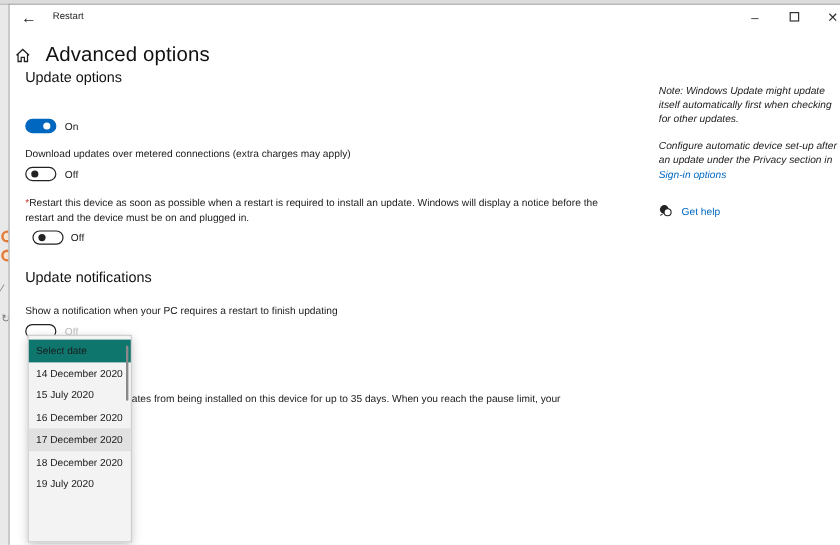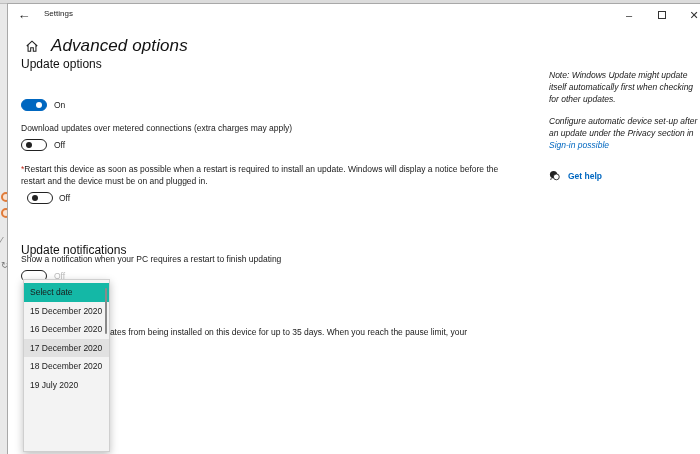--- a/index.html
+++ b/index.html
@@ -48,22 +48,22 @@
   }
   .win-min { left: 608px; }
   .win-max { left: 641px; }
   .win-close { left: 673px; }
   .win-max span {
     display: inline-block; width: 8px; height: 8px; border: 1px solid #333;
     vertical-align: middle; margin-top: -2px;
   }
 
   .header-row {
-    position: absolute; left: 17px; top: 31px; height: 22px;
-    display: flex; align-items: center; font-style: italic;
+    position: absolute; left: 4px; top: 31px; height: 22px;
+    display: flex; align-items: center;
   }
   .home-icon { width: 14px; height: 14px; margin-right: 12px; }
   .page-title { font-size: 17px; font-weight: 300; color: #111; letter-spacing: 0.1px; }
   .section-title { position: absolute; left: 13px; font-size: 12px; color: #111; }
 
   .setting-label { position: absolute; left: 13px; font-size: 8.5px; color: #1a1a1a; line-height: 12px; }
   .req-star { color: #c42b1c; }
 
   .toggle {
     position: absolute; left: 13px; width: 26px; height: 12px; border-radius: 7px;
@@ -77,36 +77,36 @@
   .toggle.on .knob { right: 4px; background: #fff; }
   .toggle.off .knob { left: 4px; background: #222; top: 1.5px; }
   .toggle-state { position: absolute; left: 46px; font-size: 8.5px; color: #1a1a1a; }
 
   .body-text { position: absolute; font-size: 8.5px; color: #1a1a1a; line-height: 12px; }
 
   .side-panel { position: absolute; left: 541px; top: 65px; width: 150px; }
   .side-note { font-size: 8.5px; line-height: 12px; color: #1a1a1a; font-style: italic; }
   .side-note + .side-note { margin-top: 10px; }
   .link { color: #0067c0; cursor: pointer; }
-  .help-row { position: absolute; left: 541px; top: 166px; display: flex; align-items: center; font-weight: bold; }
+  .help-row { position: absolute; left: 541px; top: 166px; display: flex; align-items: center; }
   .help-icon { width: 11px; height: 11px; margin-right: 8px; }
   .help-link { font-size: 8.5px; color: #0067c0; }
 
   .dropdown {
     position: absolute; left: 15px; top: 275px; width: 87px; height: 173px;
     background: #f3f3f3;
     border: 1px solid #cfcfcf;
     box-shadow: 0 3px 8px rgba(0,0,0,0.25);
     padding-top: 3px;
   }
   .dd-item {
     height: 18.5px; line-height: 18.5px; padding-left: 6px;
     font-size: 8.5px; color: #1a1a1a; cursor: pointer; white-space: nowrap;
   }
-  .dd-item.selected { background: #14b8a6; }
+  .dd-item.selected { background: #0f766e; }
   .dd-item.hover { background: #e1e1e1; }
   .dd-scroll {
     position: absolute; right: 2px; top: 8px; width: 2px; height: 46px;
     background: #8a8a8a; border-radius: 1px;
   }
   .hidden-toggle-behind {
     position: absolute; left: 13px; top: 266px; width: 26px; height: 12px;
     border: 1.5px solid #222; border-radius: 7px; background: #fff;
   }
 </style>
@@ -120,21 +120,21 @@
   <div class="backdrop-glyph" style="top:235px">⁄</div>
   <div class="backdrop-glyph" style="top:260px">↻</div>
 </div>
 
 <div class="window">
 
   <div class="titlebar">
     <div class="back-btn">
       <span>←</span>
     </div>
-    <div class="app-title">Settings</div>
+    <div class="app-title">Restart</div>
     <div class="win-ctrl win-min">
       <span>–</span>
     </div>
     <div class="win-ctrl win-max">
       <span></span>
     </div>
     <div class="win-ctrl win-close">
       <span>✕</span>
     </div>
   </div>
@@ -161,47 +161,48 @@
 
   <div class="setting-label" style="top:159px">
     <span class="req-star">*</span><span>Restart this device as soon as possible when a restart is required to install an update. Windows will display a notice before the</span><br>
     <span>restart and the device must be on and plugged in.</span>
   </div>
   <div class="toggle off" style="left:19px; top:188px">
     <div class="knob"></div>
   </div>
   <div class="toggle-state" style="left:51px; top:189px">Off</div>
 
-  <div class="section-title" style="top:239px">Update notifications</div>
+  <div class="section-title" style="top:220px">Update notifications</div>
   <div class="setting-label" style="top:249px">Show a notification when your PC requires a restart to finish updating</div>
   <div class="hidden-toggle-behind"></div>
   <div class="toggle-state" style="top:267px; color:#bbb">Off</div>
 
   <div class="body-text" style="left:13px; top:322px">
     <span style="padding-left:87px">lates from being installed on this device for up to 35 days. When you reach the pause limit, your</span><br>
   </div>
 
   <div class="side-panel">
     <div class="side-note">Note: Windows Update might update itself automatically first when checking for other updates.</div>
     <div class="side-note">
-      <span>Configure automatic device set-up after an update under the Privacy section in </span><span class="link">Sign-in possible</span>
+      <span>Configure automatic device set-up after an update under the Privacy section in </span><span class="link">Sign-in options</span>
     </div>
   </div>
   <div class="help-row">
     <svg class="help-icon" viewBox="0 0 12 12">
       <circle cx="5" cy="5" r="4" fill="#222"></circle>
       <circle cx="8" cy="7.5" r="3.2" fill="#fff" stroke="#222" stroke-width="1"></circle>
       <path d="M2 9 L1 11 L4 9.5" fill="#222"></path>
     </svg>
     <span class="help-link">Get help</span>
   </div>
 
   <div class="dropdown">
     <div class="dd-scroll"></div>
     <div class="dd-item selected">Select date</div>
-    <div class="dd-item">15 December 2020</div>
+    <div class="dd-item">14 December 2020</div>
+    <div class="dd-item">15 July 2020</div>
     <div class="dd-item">16 December 2020</div>
     <div class="dd-item hover">17 December 2020</div>
     <div class="dd-item">18 December 2020</div>
     <div class="dd-item">19 July 2020</div>
   </div>
 
 </div>
 
 </body></html>

